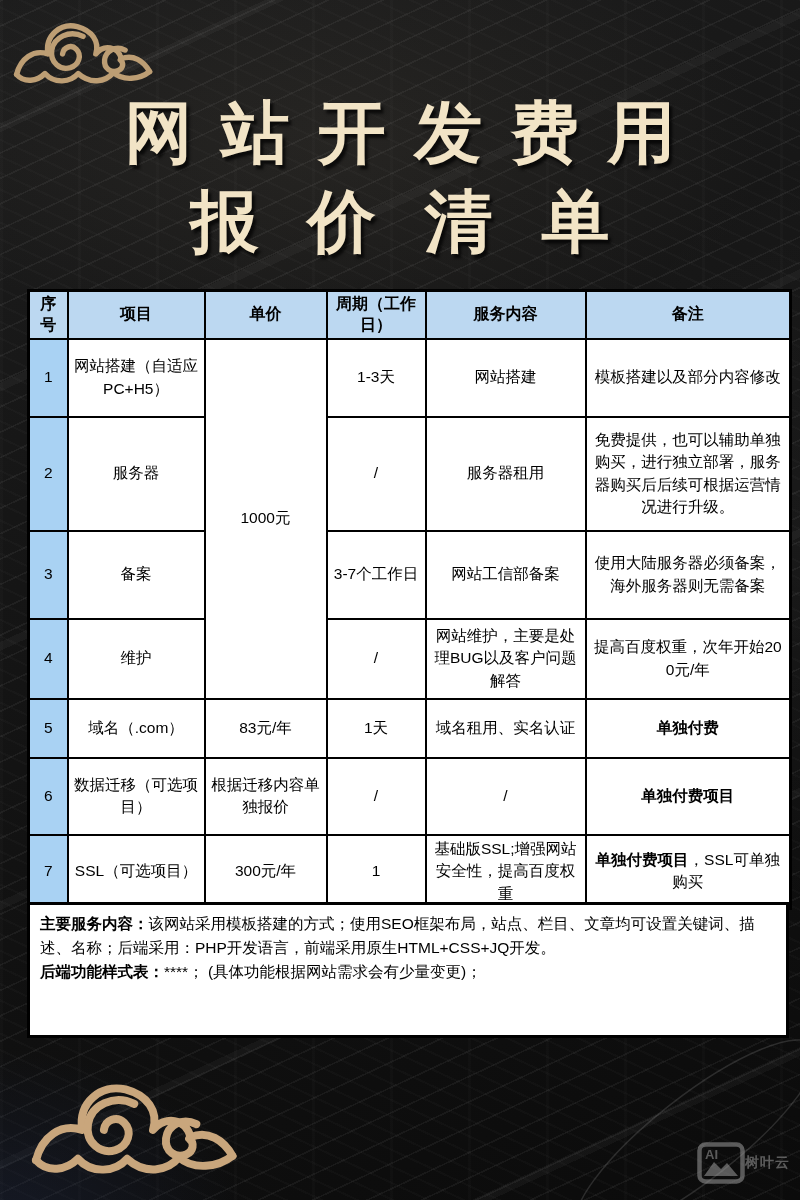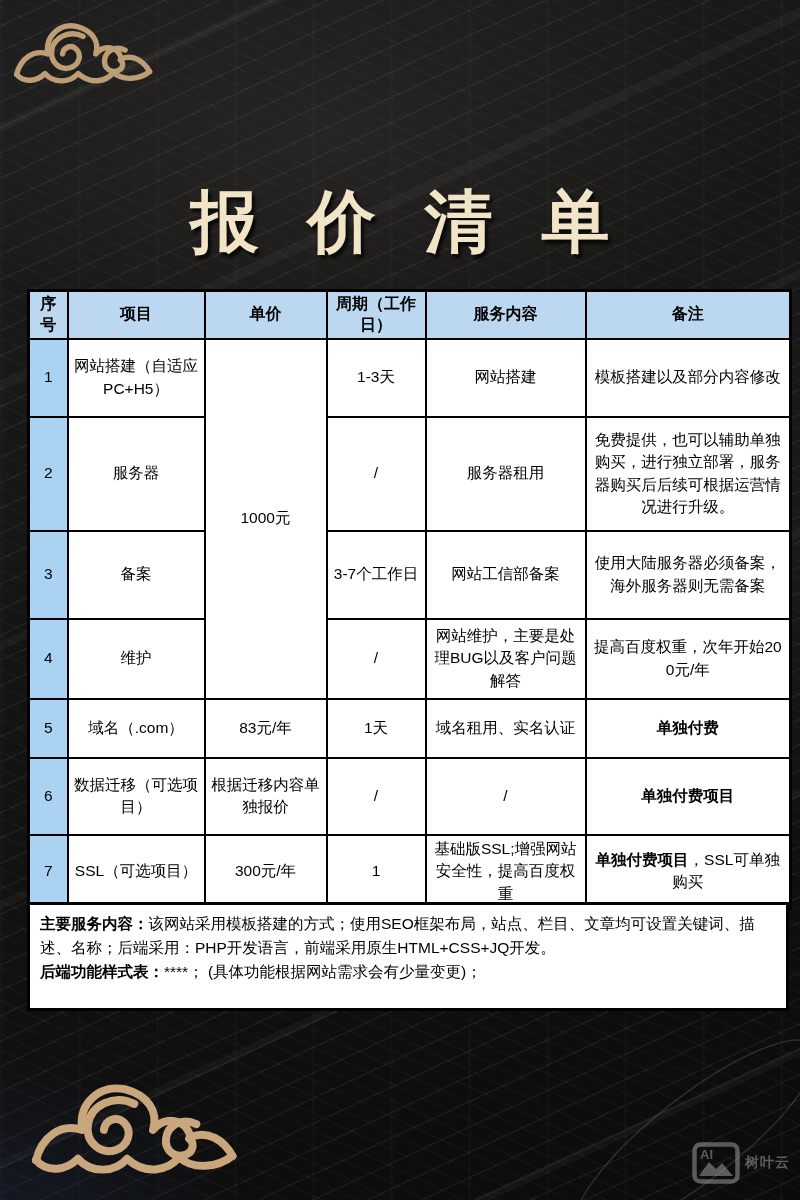--- a/index.html
+++ b/index.html
@@ -69,39 +69,39 @@
   .bold { font-weight:bold; }
   tr.hdr { height:46px; }
   tr.r1 { height:78px; }  tr.r2 { height:114px; }
   tr.r3 { height:88px; }  tr.r4 { height:80px; }
   tr.r5 { height:59px; }  tr.r6 { height:77px; }
   tr.r7 { height:71px; }
 
   
   .notes {
     position:absolute; left:27px; top:902px;
-    width:762px; height:109px;
+    width:762px; height:136px;
     background:#fff;
     border:3px solid #000;
     padding:7px 10px;
     font-size:15.5px;
     line-height:1.55;
     color:#000;
   }
   .notes p { margin:0; }
 
   
   .arc {
     position:absolute; right:-36px; bottom:-18px;
     width:300px; height:190px;
     pointer-events:none;
   }
   .watermark {
     position:absolute; right:10px; bottom:16px;
-    display:flex; align-items:center; gap:5px;
+    display:flex; align-items:center; 
     opacity:0.50;
   }
   .watermark svg { width:48px; height:42px; display:block; }
   .watermark .brand {
     color:#a8a8a8; font-size:14px; font-weight:bold; letter-spacing:1px;
   }
 </style>
 </head>
 <body>
 
@@ -122,20 +122,21 @@
     </defs>
   </svg>
 
   <svg class="cloud cloud-top" viewBox="0 0 160 90">
     <use href="#cloud-sym"></use>
   </svg>
   <svg class="cloud cloud-bottom" viewBox="0 0 160 90">
     <use href="#cloud-sym"></use>
   </svg>
 
+  <div class="title l1">网站开发费用</div>
   <div class="title l2">报价清单</div>
 
   <table class="quote">
     <colgroup>
       <col style="width:39px">
         <col style="width:137px">
         <col style="width:122px">
       <col style="width:99px">
         <col style="width:160px">
         <col style="width:205px">

